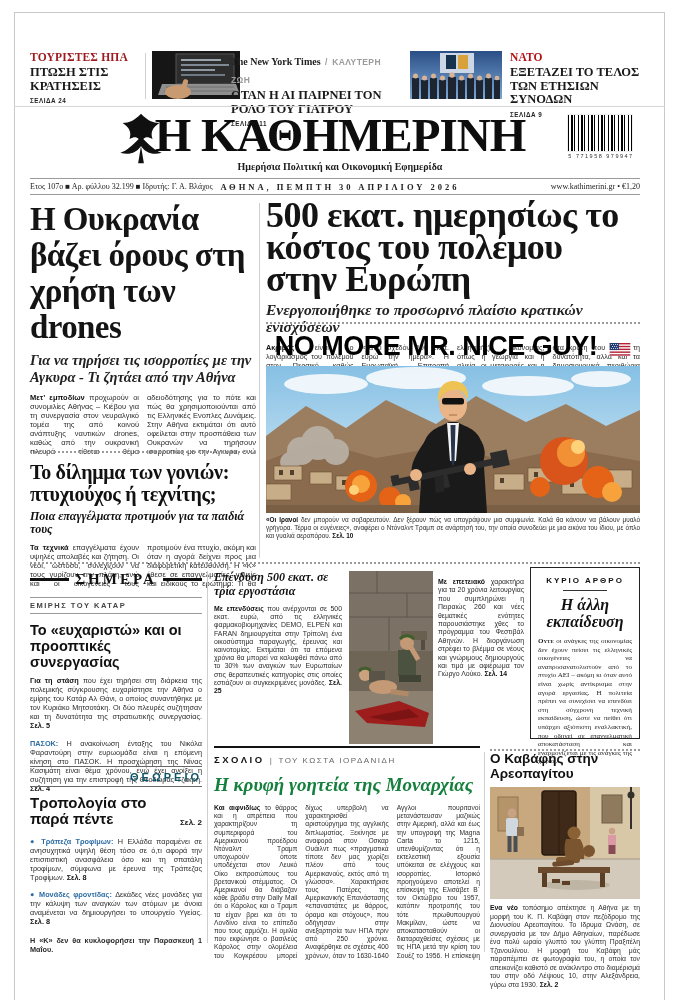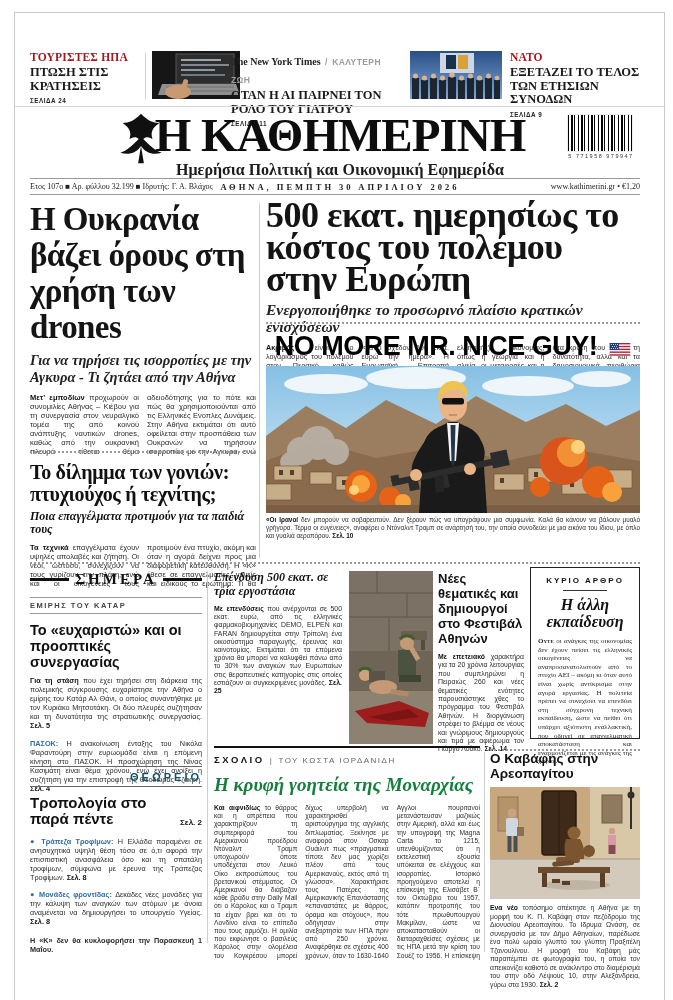--- a/index.html
+++ b/index.html
@@ -14,21 +14,21 @@
   
   .t-kick{font-family:"Liberation Serif",serif;font-weight:700;font-size:11.5px;line-height:13px;letter-spacing:.2px}
   .t-red{color:#9e1c20}
   .t-red2{color:#b31318}
   .t-title{font-family:"Liberation Serif",serif;font-weight:700;font-size:12.5px;line-height:13.5px;color:#1a1a1a;margin-top:2px}
   .t-page{font-size:6.3px;font-weight:700;letter-spacing:.5px;margin-top:4px;color:#222}
   .nyt{font-family:"Liberation Serif",serif;font-weight:700;font-size:10px;color:#222}
   .nyt-k{font-size:8.5px;color:#9b9b9b;letter-spacing:.4px;font-weight:700}
   
   .mast-title{font-family:"Liberation Serif",serif;font-weight:700;font-size:47px;letter-spacing:-1px;color:#0d0d0d;text-align:center;white-space:nowrap}
-  .mast-sub{font-family:"Liberation Serif",serif;font-weight:700;font-size:16px;text-align:center;color:#1c1c1c}
+  .mast-sub{font-family:"Liberation Serif",serif;font-weight:700;font-size:10px;text-align:center;color:#1c1c1c}
   .barcode{width:66px;height:38px;background:repeating-linear-gradient(90deg,#000 0 1px,#fff 1px 3px,#000 3px 5px,#fff 5px 6px,#000 6px 7px,#fff 7px 10px);border:1px solid #eee}
   .bdig{font-size:5.5px;letter-spacing:1.5px;text-align:center;color:#333;margin-top:1px}
   .ed{font-family:"Liberation Serif",serif;font-size:8px;color:#222}
   .date{font-family:"Liberation Serif",serif;font-size:8.5px;font-weight:700;letter-spacing:3px;color:#222}
   
   .h1L{font-family:"Liberation Serif",serif;font-weight:700;font-size:33px;line-height:36px;letter-spacing:-.6px;color:#141414}
   .subL{font-family:"Liberation Serif",serif;font-style:italic;font-weight:700;font-size:14.5px;line-height:16.5px;color:#222;margin-top:7px}
   .h1R{font-family:"Liberation Serif",serif;font-weight:700;font-size:36px;line-height:32px;letter-spacing:-.5px;color:#141414}
   .subR{font-family:"Liberation Serif",serif;font-style:italic;font-weight:700;font-size:15.5px;line-height:17px;color:#222;margin-top:6px}
   .h2L{font-family:"Liberation Serif",serif;font-weight:700;font-size:20px;line-height:22px;letter-spacing:-.3px}
@@ -366,21 +366,20 @@
   <g>
     <circle cx="58" cy="72" r="7" fill="#c49a76"></circle>
     <path d="M51,68 A9 9 0 0 1 65,68" stroke="#3f5e2c" stroke-width="3" fill="none"></path>
     <rect x="49" y="79" width="18" height="26" fill="#4c5240"></rect>
     <rect x="60" y="78" width="5" height="14" fill="#c49a76" transform="rotate(-30 60 78)"></rect>
     <rect x="50" y="104" width="22" height="7" fill="#3e4336"></rect>
   </g>
 </svg>
 
 <div class="abs" style="left:438px;top:571px;width:86px">
-  <div class="fh">Νέες θεματικές και δημιουργοί στο Φεστιβάλ Αθηνών</div>
   <div class="sbody" style="margin-top:7px;font-size:6.9px;line-height:8.4px;height:100px;overflow:hidden">
     <span class="lead">Με επετειακό </span><span>χαρακτήρα για τα 20 χρόνια λειτουργίας που συμπληρώνει η Πειραιώς 260 και νέες θεματικές ενότητες παρουσιάστηκε χθες το πρόγραμμα του Φεστιβάλ Αθηνών. Η διοργάνωση στρέφει το βλέμμα σε νέους και γνώριμους δημιουργούς και τιμά με αφιέρωμα τον Γιώργο Λούκο. </span><span class="pg">Σελ. 14</span>
   </div>
 </div>
 
 <div class="abs kyrio" style="left:530px;top:567px;width:110px;height:172px">
   <div class="kyl">ΚΥΡΙΟ ΑΡΘΡΟ</div>
   <div class="kyrule"></div>
   <div class="kyt">Η άλλη εκπαίδευση</div>
   <div class="kyb">

